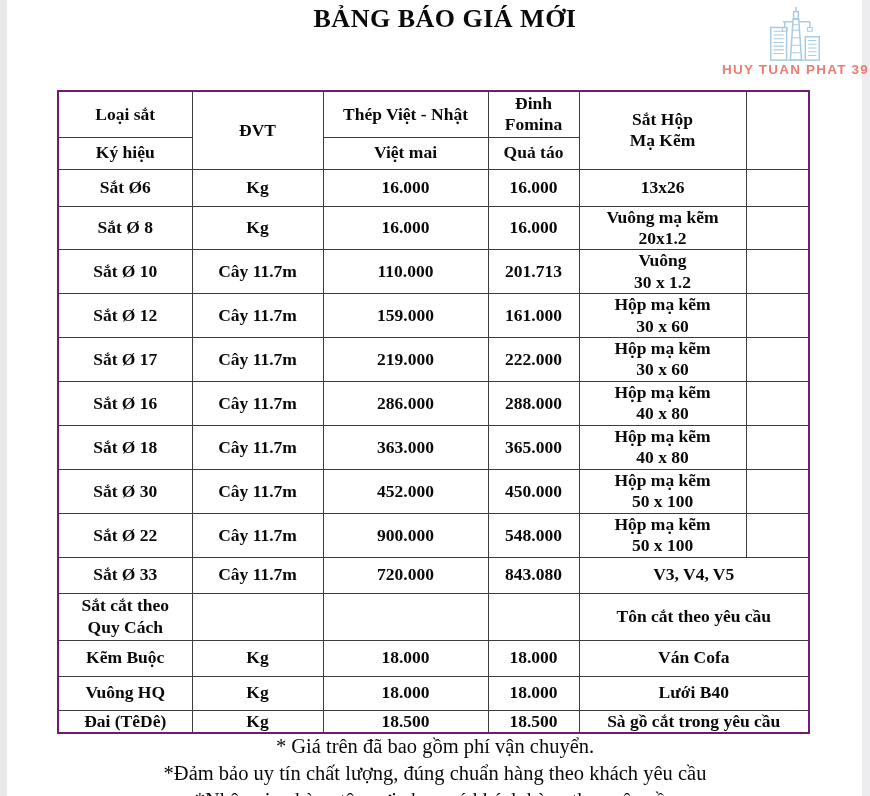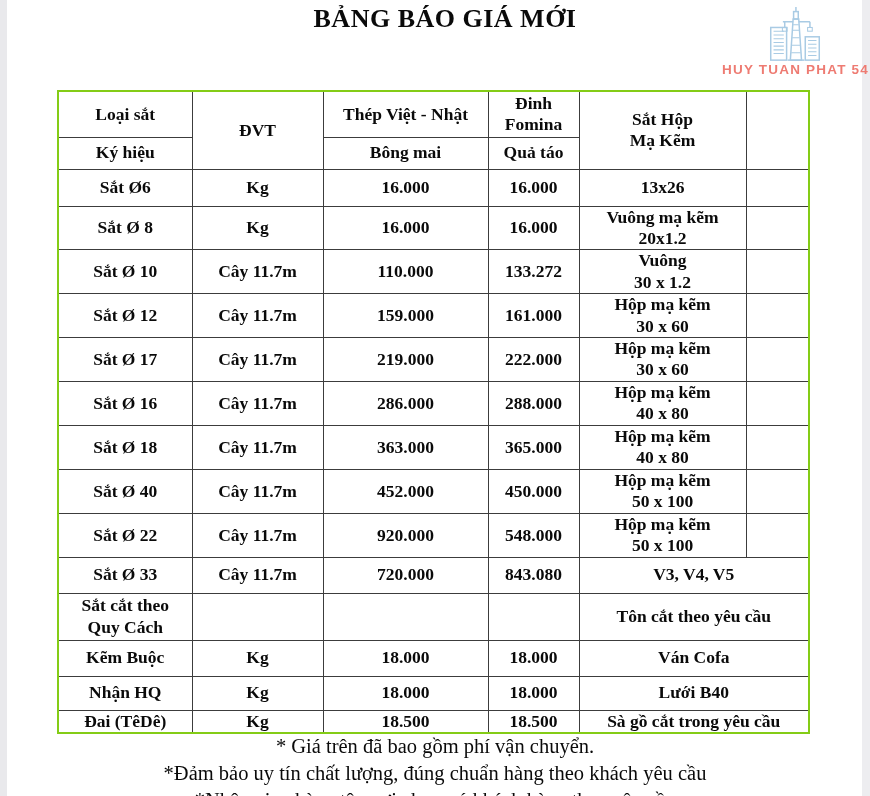--- a/index.html
+++ b/index.html
@@ -8,21 +8,21 @@
   .edge-strip-left{position:absolute;left:0;top:0;width:7px;height:100%;background:#e9e9ec;}
   .edge-strip-right{position:absolute;right:0;top:0;width:8px;height:100%;background:#ededf0;}
   .page-title{position:absolute;top:4px;left:0;width:100%;text-align:center;
               font-size:26px;font-weight:bold;letter-spacing:.5px;padding-left:10px;}
   .page-subtitle{position:absolute;top:46px;left:0;width:100%;text-align:center;font-size:20px;}
   .logo{position:absolute;top:6px;right:2px;width:146px;text-align:center;}
   .logo svg{display:block;margin:0 auto;}
   .logo-text{font-family:"Liberation Sans", sans-serif;font-weight:bold;font-size:13.5px;
              letter-spacing:1.2px;color:#ee7b72;white-space:nowrap;}
   table.price-table{position:absolute;left:57px;top:90px;border-collapse:collapse;
-                    border:2px solid #84cc16;table-layout:fixed;}
+                    border:2px solid #701a75;table-layout:fixed;}
   table.price-table td{border:1px solid #3c3c3c;text-align:center;vertical-align:middle;
                        font-weight:bold;font-size:17.5px;line-height:1.22;
                        white-space:pre-line;padding:0 2px;overflow:hidden;}
   .note{position:absolute;left:0;width:100%;text-align:center;font-size:20.5px;}
   .note-1{top:735px;}
   .note-2{top:762px;}
   .note-3{top:789px;height:7px;overflow:hidden;line-height:1.1;}
 </style>
 </head>
 <body>
@@ -48,21 +48,21 @@
         <rect x="44.5" y="6" width="5" height="8"></rect>
         <path d="M47 6V1"></path>
 
         <path d="M33 17h11M50 17h12M35 17v6M62 17v6"></path>
         <rect x="32.5" y="23" width="5" height="4" stroke-width="1.1"></rect>
         <rect x="59.5" y="23" width="5" height="4" stroke-width="1.1"></rect>
 
         <path d="M38 58h18"></path>
       </svg>
     </span>
-    <div class="logo-text">HUY TUAN PHAT 54</div>
+    <div class="logo-text">HUY TUAN PHAT 39</div>
   </div>
 
   <table class="price-table">
     <colgroup>
       <col style="width:134px">
         <col style="width:131px">
         <col style="width:165px">
       <col style="width:91px">
         <col style="width:167px">
         <col style="width:63px">
@@ -73,21 +73,21 @@
         <td rowspan="2">ĐVT</td>
         <td>Thép Việt - Nhật</td>
         <td>Đinh
 Fomina</td>
         <td rowspan="2">Sắt Hộp
 Mạ Kẽm</td>
         <td rowspan="2"></td>
       </tr>
       <tr style="height:32px">
         <td>Ký hiệu</td>
-        <td>Bông mai</td>
+        <td>Việt mai</td>
         <td>Quả táo</td>
       </tr>
 
       <tr style="height:37px">
         <td>Sắt Ø6</td>
         <td>Kg</td>
         <td>16.000</td>
         <td>16.000</td>
         <td>13x26</td>
         <td></td>
@@ -98,21 +98,21 @@
         <td>16.000</td>
         <td>16.000</td>
         <td>Vuông mạ kẽm
 20x1.2</td>
         <td></td>
       </tr>
       <tr style="height:44px">
         <td>Sắt Ø 10</td>
         <td>Cây 11.7m</td>
         <td>110.000</td>
-        <td>133.272</td>
+        <td>201.713</td>
         <td>Vuông
 30 x 1.2</td>
         <td></td>
       </tr>
       <tr style="height:43px">
         <td>Sắt Ø 12</td>
         <td>Cây 11.7m</td>
         <td>159.000</td>
         <td>161.000</td>
         <td>Hộp mạ kẽm
@@ -140,32 +140,32 @@
       <tr style="height:44px">
         <td>Sắt Ø 18</td>
         <td>Cây 11.7m</td>
         <td>363.000</td>
         <td>365.000</td>
         <td>Hộp mạ kẽm
 40 x 80</td>
         <td></td>
       </tr>
       <tr style="height:44px">
-        <td>Sắt Ø 40</td>
+        <td>Sắt Ø 30</td>
         <td>Cây 11.7m</td>
         <td>452.000</td>
         <td>450.000</td>
         <td>Hộp mạ kẽm
 50 x 100</td>
         <td></td>
       </tr>
       <tr style="height:37px">
         <td>Sắt Ø 22</td>
         <td>Cây 11.7m</td>
-        <td>920.000</td>
+        <td>900.000</td>
         <td>548.000</td>
         <td>Hộp mạ kẽm
 50 x 100</td>
         <td></td>
       </tr>
       <tr style="height:36px">
         <td>Sắt Ø 33</td>
         <td>Cây 11.7m</td>
         <td>720.000</td>
         <td>843.080</td>
@@ -180,21 +180,21 @@
         <td colspan="2">Tôn cắt theo yêu cầu</td>
       </tr>
       <tr style="height:36px">
         <td>Kẽm Buộc</td>
         <td>Kg</td>
         <td>18.000</td>
         <td>18.000</td>
         <td colspan="2">Ván Cofa</td>
       </tr>
       <tr style="height:34px">
-        <td>Nhận HQ</td>
+        <td>Vuông HQ</td>
         <td>Kg</td>
         <td>18.000</td>
         <td>18.000</td>
         <td colspan="2">Lưới B40</td>
       </tr>
       <tr style="height:20px">
         <td>Đai (TêDê)</td>
         <td>Kg</td>
         <td>18.500</td>
         <td>18.500</td>

